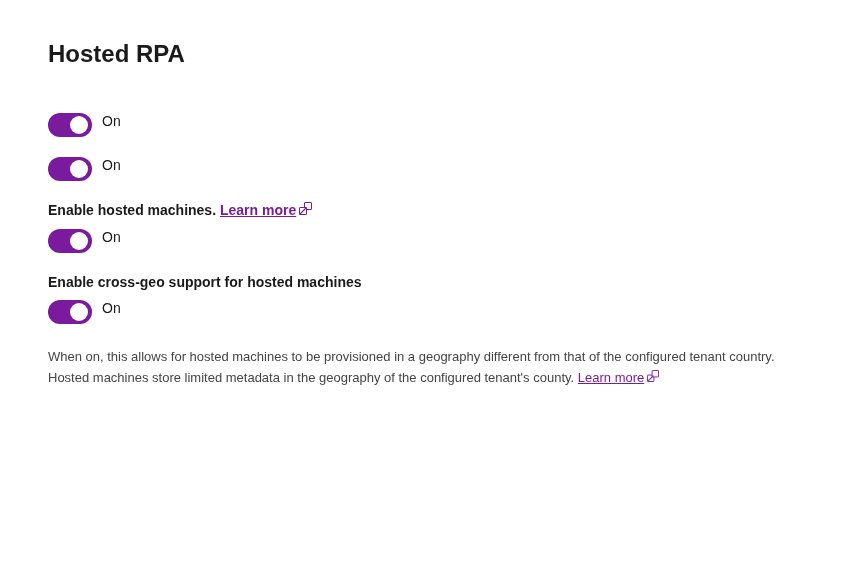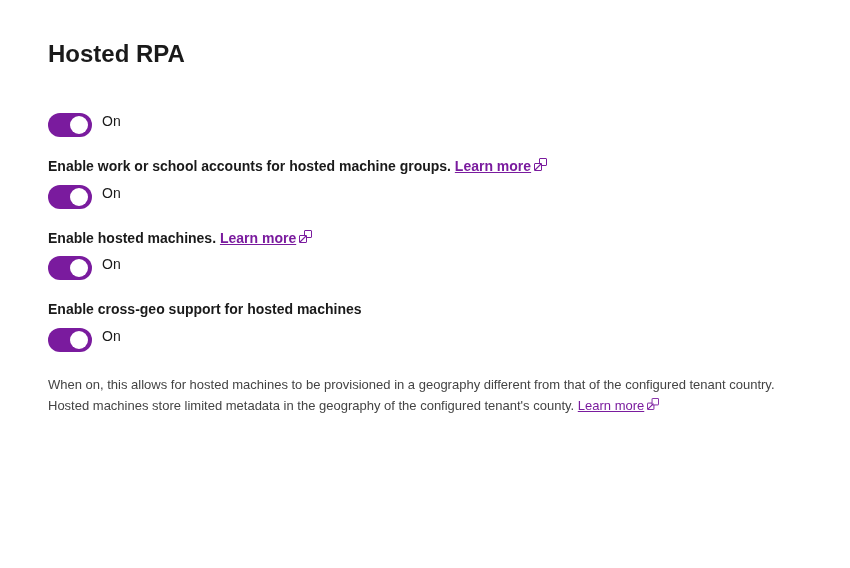--- a/index.html
+++ b/index.html
@@ -116,27 +116,20 @@
       <div class="toggle-row">
         <div class="toggle">
           <div class="toggle-track">
             <div class="toggle-thumb"></div>
           </div>
         </div>
         <span class="toggle-label">On</span>
       </div>
     </div>
     <div class="setting-block">
-      <div class="setting-label">Enable work or school accounts for hosted machine groups. <a class="learn-more" href="#">Learn more</a><span class="external-icon"><svg width="13" height="13" viewBox="0 0 13 13" fill="none" xmlns="http://www.w3.org/2000/svg">
-            <rect x="5.5" y="0.5" width="7" height="7" rx="0.5" stroke="#7a1b9e" fill="none"></rect>
-            <path d="M0.5 12.5L7.5 5.5" stroke="#7a1b9e" stroke-width="1.2"></path>
-            <path d="M0.5 5.5H7.5V12.5H0.5V5.5Z" stroke="#7a1b9e" fill="none" stroke-width="0"></path>
-            <rect x="0.5" y="5.5" width="7" height="7" rx="0.5" stroke="#7a1b9e" fill="white"></rect>
-            <path d="M1 12L7 6" stroke="#7a1b9e" stroke-width="1.1"></path>
-          </svg></span></div>
       <div class="toggle-row">
         <div class="toggle">
           <div class="toggle-track">
             <div class="toggle-thumb"></div>
           </div>
         </div>
         <span class="toggle-label">On</span>
       </div>
     </div>
     <div class="setting-block">

